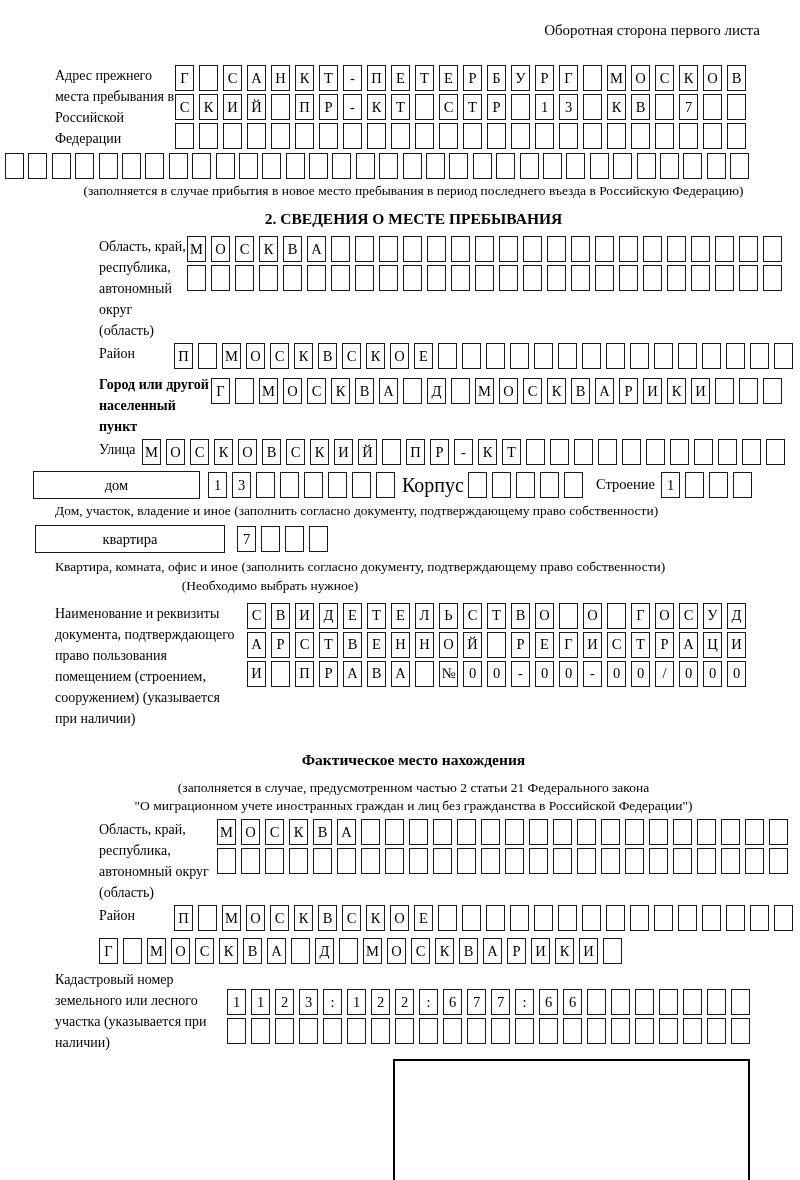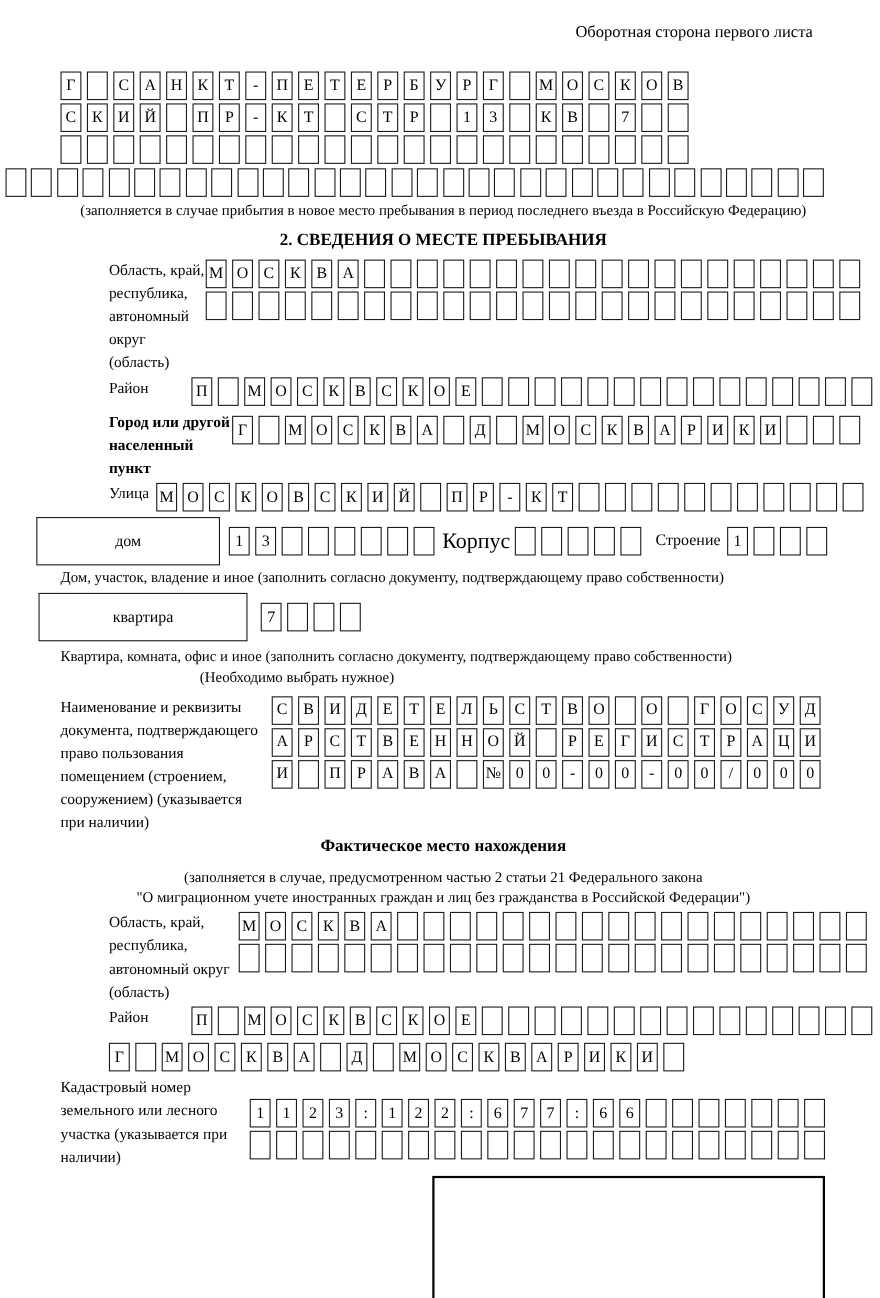--- a/index.html
+++ b/index.html
@@ -1,56 +1,57 @@
 <!DOCTYPE html>
 <html><head>
 <meta charset="utf-8">
 <style>
   html,body{margin:0;padding:0;background:#fff;}
   body{
     width:800px;height:1180px;overflow:hidden;color:#000;
     font-family:"Liberation Serif","DejaVu Serif",serif;
   }
-  .page{box-sizing:border-box;width:800px;height:1180px;padding:22px 49px 0 55px;position:relative;}
+  .page{box-sizing:border-box;width:800px;height:1180px;padding:22px 28px 0 55px;position:relative;}
   .header-note{text-align:right;font-size:15px;padding-right:12px;margin-bottom:26px;}
 
   .frow{display:flex;align-items:flex-start;}
   .flabel{flex:none;font-size:14px;line-height:1.5;}
   .gridcol{display:flex;flex-direction:column;}
   .grid{display:flex;flex-wrap:nowrap;margin-bottom:3px;}
   .cell{
     flex:none;box-sizing:border-box;width:19px;height:26px;margin-right:5px;
     border:1.6px solid #1b1b1b;display:flex;align-items:center;justify-content:center;
     font-size:14.5px;background:#fff;
   }
   .grid.tight .cell{margin-right:4.4px;}
   .caption{font-size:13.5px;line-height:1.35;}
   .center{text-align:center;}
   .sec-title{font-weight:bold;font-size:15.5px;text-align:center;margin:10px 0 8px 0;}
   .longbox{
-    flex:none;box-sizing:border-box;border:1.6px solid #1b1b1b;height:44px;
+    flex:none;box-sizing:border-box;border:1.6px solid #1b1b1b;height:28px;
     display:flex;align-items:center;justify-content:center;font-size:14.5px;
   }
   .checkbox{
     flex:none;box-sizing:border-box;width:22px;height:27px;border:1.6px solid #1b1b1b;
     display:inline-flex;align-items:center;justify-content:center;font-size:15px;margin:0 8px;
   }
   .stay-row{display:flex;align-items:center;font-size:14.5px;margin-top:8px;}
   .confirm-box{width:357px;height:174px;border:2px solid #000;box-sizing:border-box;margin-left:338px;margin-top:6px;}
   .mb2{margin-bottom:2px;margin-left:44px;}
   .mb4{margin-bottom:4px;}
 </style>
 </head>
 <body>
 
 <div class="page">
 
   <div class="header-note">Оборотная сторона первого листа</div>
 
   <div class="frow">
+    <div class="flabel" style="width:120px;">Адрес прежнего места пребывания в Российской Федерации</div>
     <div class="gridcol">
       <div class="grid">
           <span class="cell">Г</span>
           <span class="cell"></span>
           <span class="cell">С</span>
           <span class="cell">А</span>
           <span class="cell">Н</span>
           <span class="cell">К</span>
           <span class="cell">Т</span>
           <span class="cell">-</span>
@@ -429,21 +430,21 @@
           <span class="cell">0</span>
           <span class="cell">0</span>
           <span class="cell">/</span>
           <span class="cell">0</span>
           <span class="cell">0</span>
           <span class="cell">0</span>
         </div>
     </div>
   </div>
 
-  <div class="sec-title" style="margin-top:2px;margin-bottom:10px;text-align:center;">Фактическое место нахождения</div>
+  <div class="sec-title" style="margin-top:22px;margin-bottom:10px;text-align:center;">Фактическое место нахождения</div>
   <div class="caption center">(заполняется в случае, предусмотренном частью 2 статьи 21 Федерального закона</div>
   <div class="caption center mb4">"О миграционном учете иностранных граждан и лиц без гражданства в Российской Федерации")</div>
 
   <div class="frow mb2">
     <div class="flabel" style="width:118px;">Область, край, республика, автономный округ (область)</div>
     <div class="gridcol">
       <div class="grid">
           <span class="cell">М</span>
           <span class="cell">О</span>
           <span class="cell">С</span>

